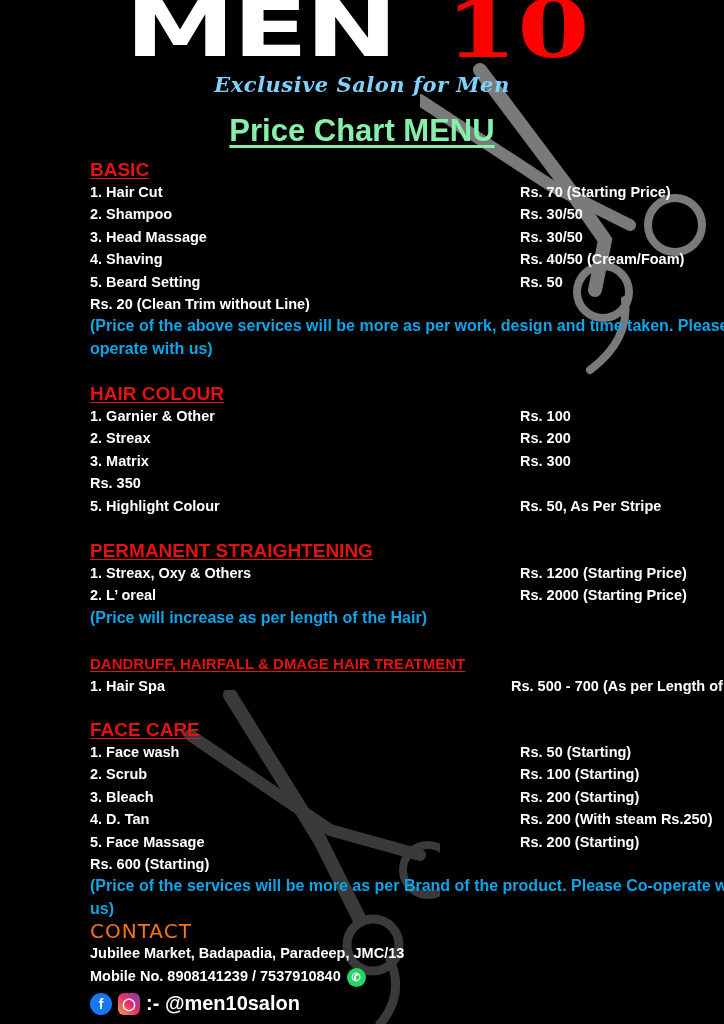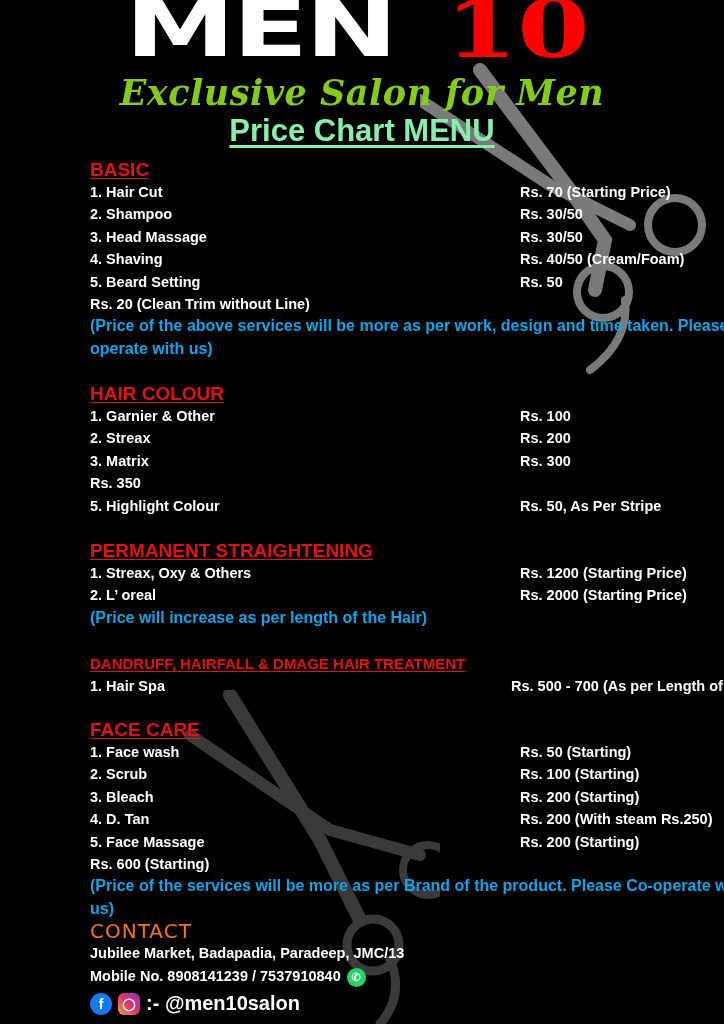--- a/index.html
+++ b/index.html
@@ -2,21 +2,21 @@
 <html><head>
 <meta charset="utf-8">
 <style>
   * { box-sizing: border-box; margin: 0; padding: 0; }
   html, body { width: 724px; height: 1024px; background: #000; overflow: hidden; }
   body { position: relative; font-family: "Liberation Sans", sans-serif; color: #fff; }
   .scissors { position: absolute; pointer-events: none; }
   .logo-wrap { position: absolute; top: -6px; left: 125px; height: 70px; display: flex; align-items: center; }
   .logo-men { font-family: "DejaVu Sans", sans-serif; font-weight: bold; font-size: 78px; color: #fff; line-height: 70px; transform: scaleX(1.42); transform-origin: left center; display: inline-block; width: 300px; letter-spacing: -2px;}
   .logo-10 { position: absolute; left: 320px; top: 0; font-family: "DejaVu Serif", serif; font-weight: bold; font-size: 80px; color: #ff0000; line-height: 70px; transform: scaleX(1.3); transform-origin: left center; }
-  .tagline { position: absolute; top: 72px; left: 0; width: 724px; text-align: center; font-family: "DejaVu Serif", serif; font-style: italic; font-weight: bold; font-size: 35px; color: #84cc16; letter-spacing: 0.5px; }
+  .tagline { position: absolute; top: 72px; left: 0; width: 724px; text-align: center; font-family: "DejaVu Serif", serif; font-style: italic; font-weight: bold; font-size: 21px; color: #7dd3fc; letter-spacing: 0.5px; }
   .subtitle { position: absolute; top: 113px; left: 0; width: 724px; text-align: center; font-family: "Liberation Sans", sans-serif; font-weight: bold; font-size: 31px; color: #86efac; text-decoration: underline; text-underline-offset: 4px; }
   .section { position: absolute; left: 46px; width: 670px; margin-left: 44px; }
   .sec-title { font-weight: bold; color: #e31212; text-decoration: underline; font-size: 19px; line-height: 22px; text-underline-offset: 2px; }
   .sec-title.small { font-size: 15px; }
   .row { display: flex; font-weight: bold; font-size: 14.5px; line-height: 22.4px; gap: 32px; }
   .row .name { width: 398px; }
   .row .price { white-space: nowrap; }
   .note { font-weight: bold; font-size: 16px; line-height: 22.4px; color: #0ea5e9; }
   .contact-title { font-family: "DejaVu Sans", sans-serif; font-weight: normal; color: #f97316; font-size: 20px; line-height: 22px; letter-spacing: 1px; }
   .contact-line { font-weight: bold; font-size: 14.5px; line-height: 23px; }

